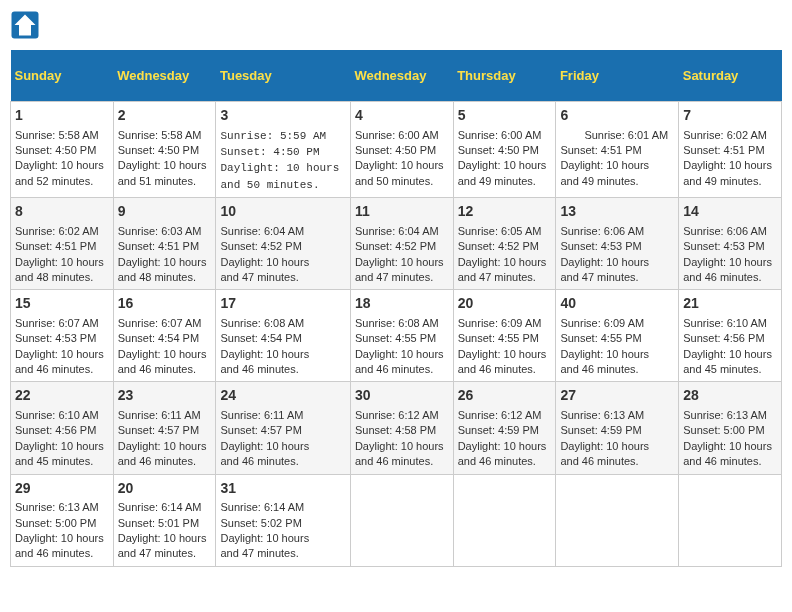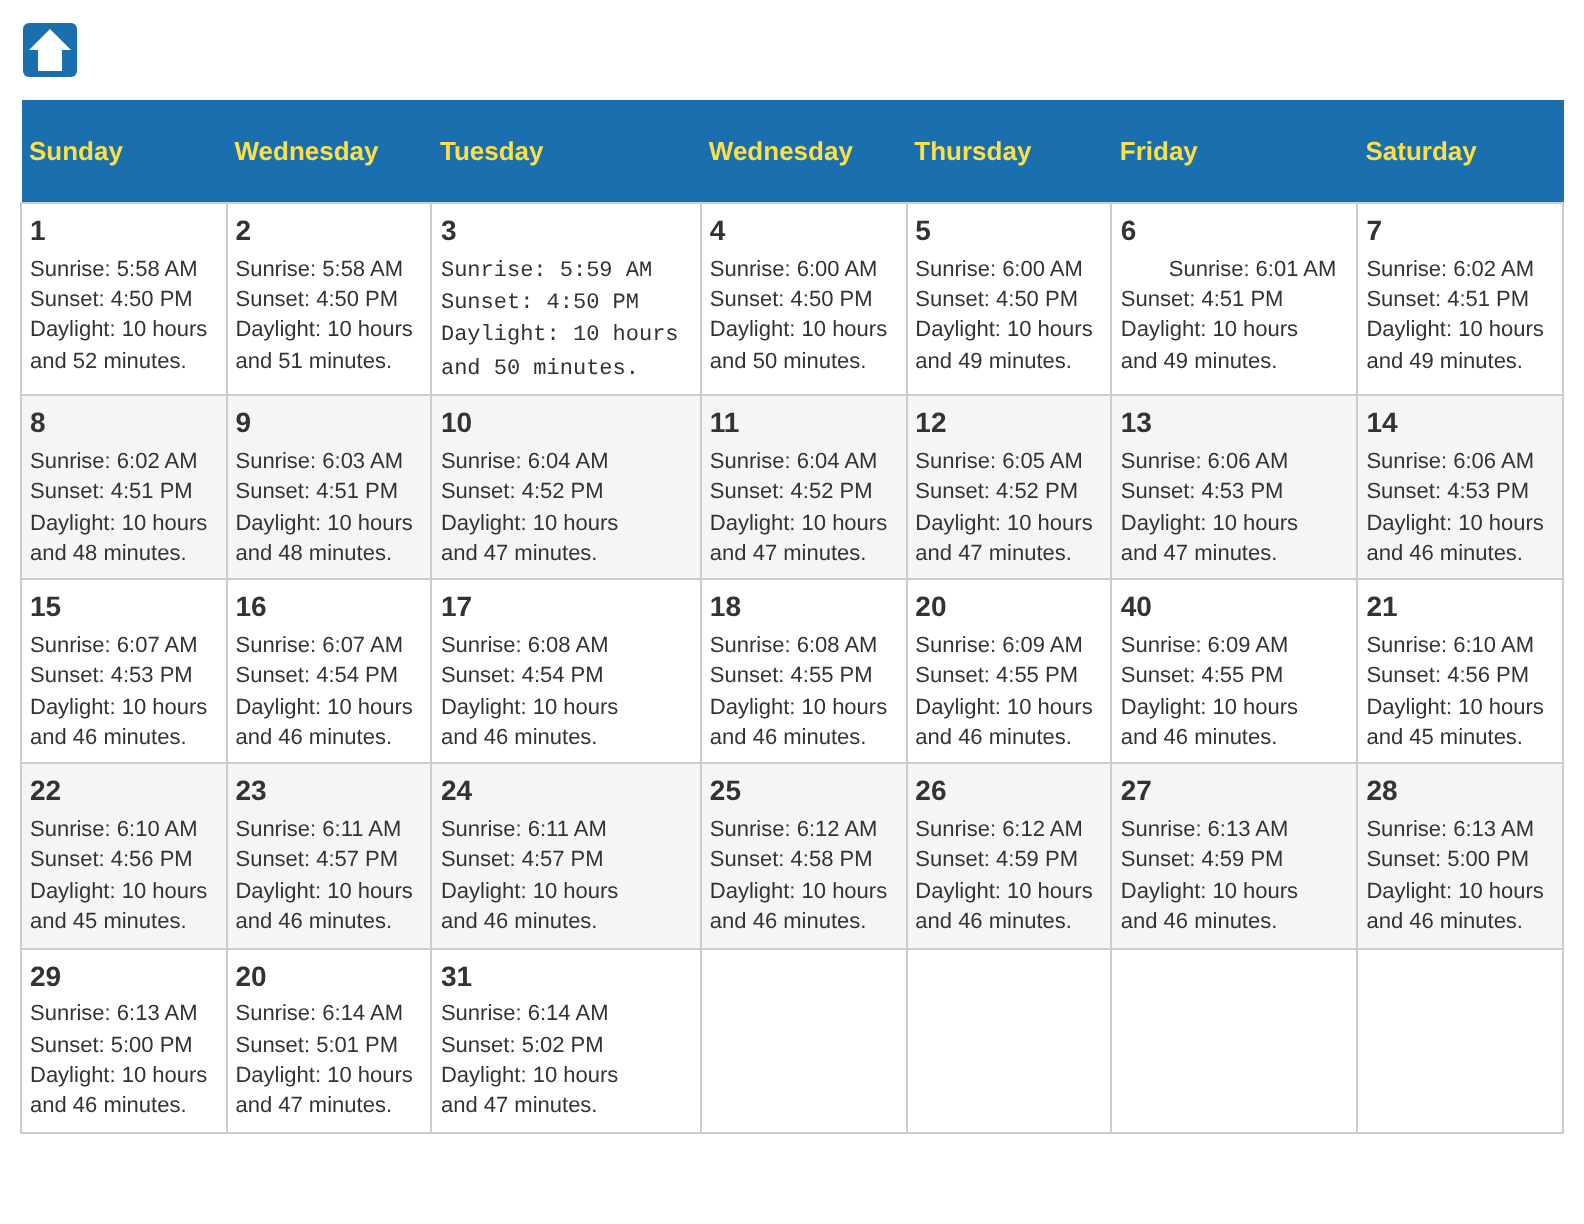--- a/index.html
+++ b/index.html
@@ -203,21 +203,21 @@
 Daylight: 10 hours
 and 45 minutes.</span></td>
         <td><span class="day-num">23</span><span style="white-space: pre-line;">Sunrise: 6:11 AM
 Sunset: 4:57 PM
 Daylight: 10 hours
 and 46 minutes.</span></td>
         <td><span class="day-num">24</span><span style="white-space: pre-line;">Sunrise: 6:11 AM
 Sunset: 4:57 PM
 Daylight: 10 hours
 and 46 minutes.</span></td>
-        <td><span class="day-num">25</span><span style="white-space: pre-line;">Sunrise: 6:12 AM
+        <td><span class="day-num">30</span><span style="white-space: pre-line;">Sunrise: 6:12 AM
 Sunset: 4:58 PM
 Daylight: 10 hours
 and 46 minutes.</span></td>
         <td><span class="day-num">26</span><span style="white-space: pre-line;">Sunrise: 6:12 AM
 Sunset: 4:59 PM
 Daylight: 10 hours
 and 46 minutes.</span></td>
         <td><span class="day-num">27</span><span style="white-space: pre-line;">Sunrise: 6:13 AM
 Sunset: 4:59 PM
 Daylight: 10 hours

